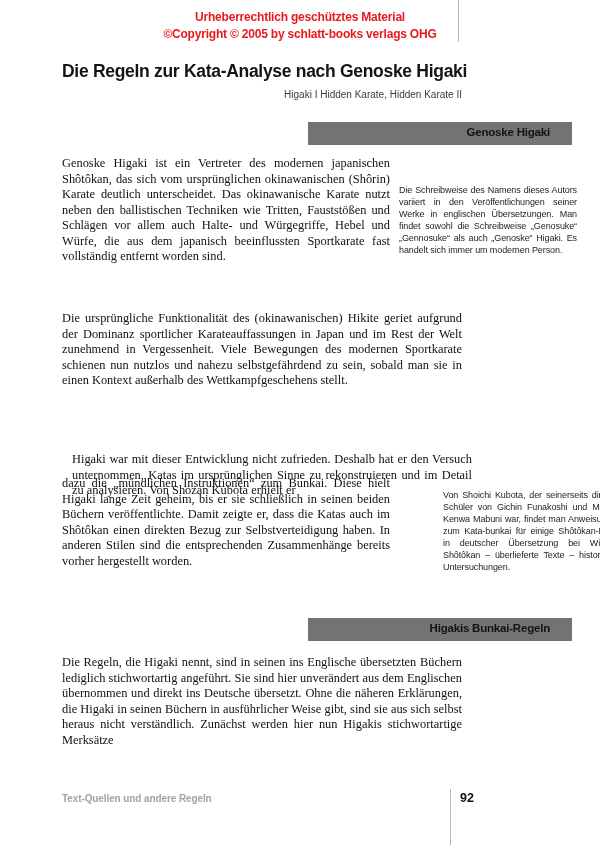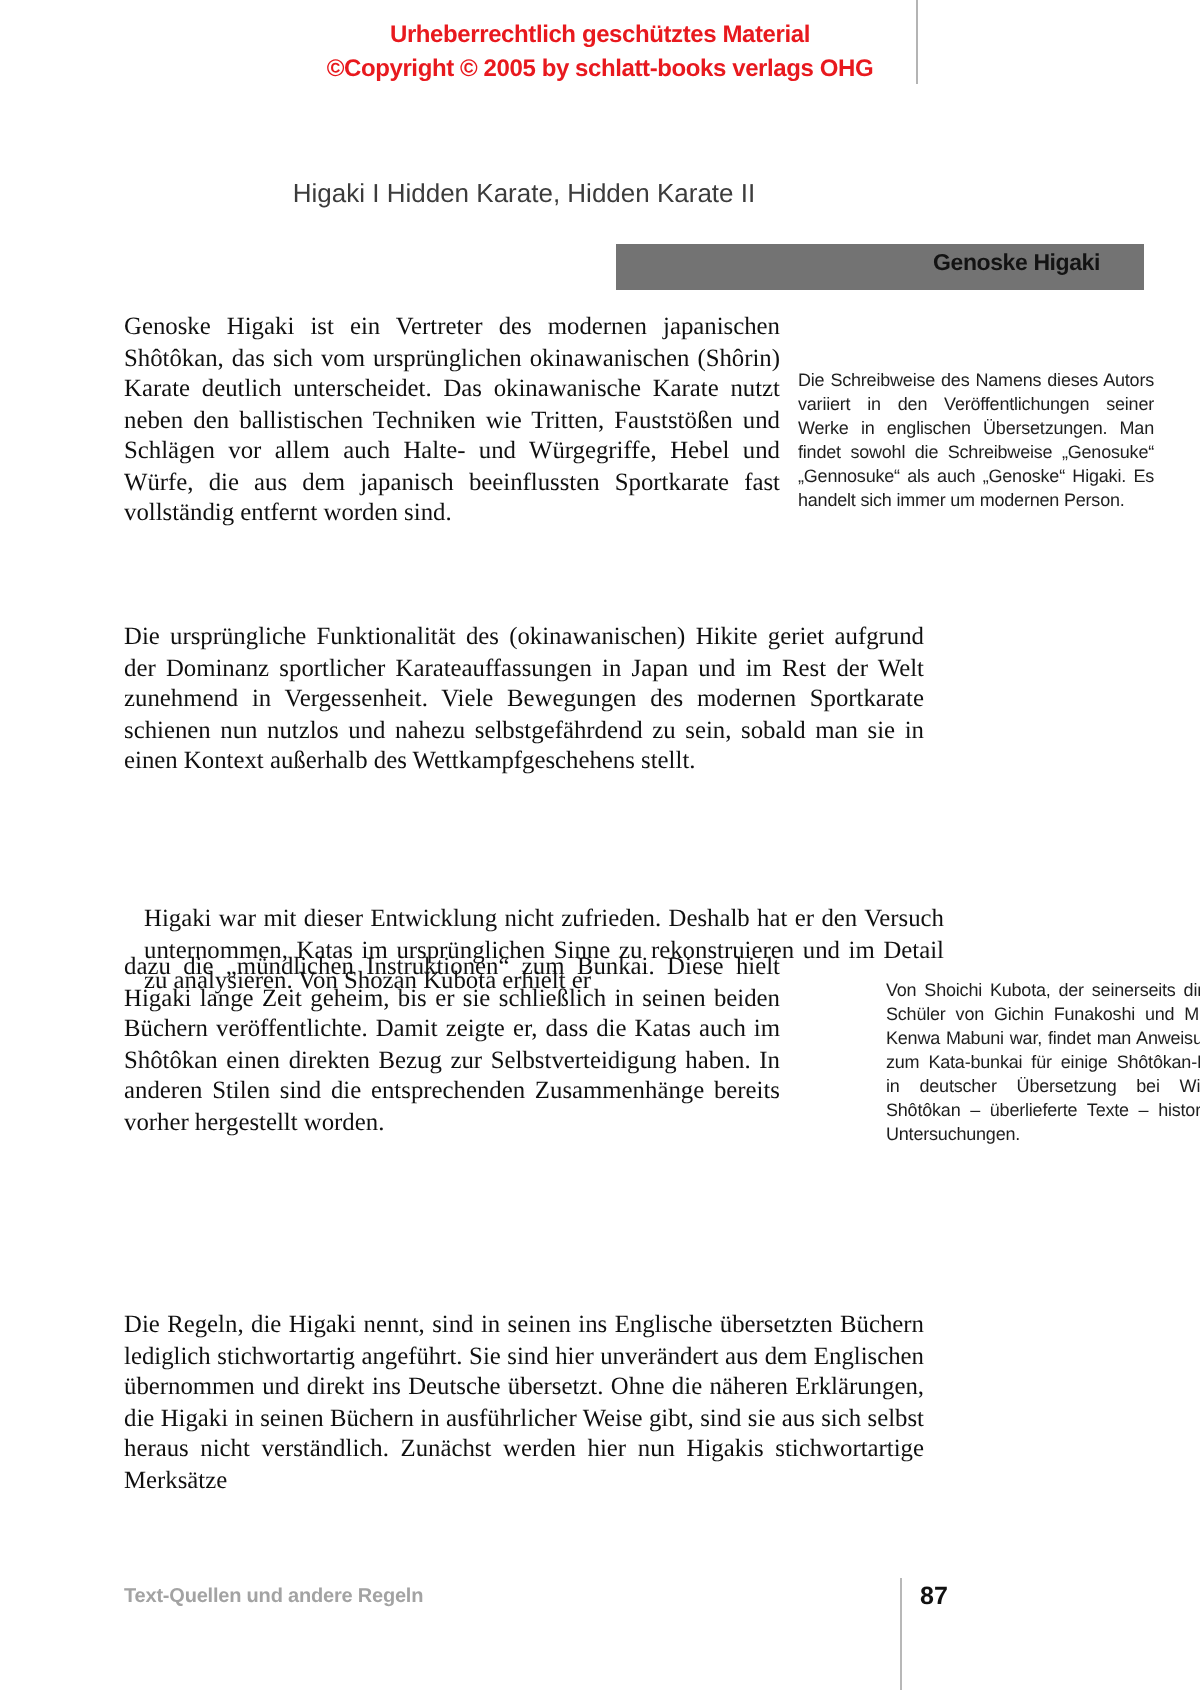--- a/index.html
+++ b/index.html
@@ -46,23 +46,23 @@
     font-size: 17.5px;
     line-height: 22px;
     letter-spacing: -0.3px;
     color: #141414;
     white-space: nowrap;
   }
   .subtitle {
     position: absolute;
     left: 62px; top: 89px;
     width: 400px;
-    text-align: center;
+    text-align: right;
     font-family: "Liberation Sans", sans-serif;
-    font-size: 13px;
+    font-size: 10px;
     color: #3c3c3c;
   }
 
   
   .section-box {
     position: absolute;
     left: 308px;
     width: 264px;
     height: 23px;
     background: #737373;
@@ -142,35 +142,37 @@
 
 <div class="page">
 
   <div class="copyright">
     <div>Urheberrechtlich geschütztes Material</div>
     <div>©Copyright © 2005 by schlatt-books verlags OHG</div>
   </div>
 
   <div class="top-mark"></div>
 
+  <div class="title">Die Regeln zur Kata-Analyse nach Genoske Higaki</div>
   <div class="subtitle">Higaki I Hidden Karate, Hidden Karate II</div>
 
   <div class="section-box box-1">Genoske Higaki</div>
 
   <div class="body-para para-1">Genoske Higaki ist ein Vertreter des modernen japanischen Shôtôkan, das sich vom ursprünglichen okinawanischen (Shôrin) Karate deutlich unterscheidet. Das okinawanische Karate nutzt neben den ballistischen Techniken wie Tritten, Fauststößen und Schlägen vor allem auch Halte- und Würgegriffe, Hebel und Würfe, die aus dem japanisch beeinflussten Sportkarate fast vollständig entfernt worden sind.</div>
 
   <div class="margin-note note-1">Die Schreibweise des Namens dieses Autors variiert in den Veröffentlichungen seiner Werke in englischen Übersetzungen. Man findet sowohl die Schreibweise „Genosuke“ „Gennosuke“ als auch „Genoske“ Higaki. Es handelt sich immer um modernen Person.</div>
 
   <div class="body-para para-2">Die ursprüngliche Funktionalität des (okinawanischen) Hikite geriet aufgrund der Dominanz sportlicher Karateauffassungen in Japan und im Rest der Welt zunehmend in Vergessenheit. Viele Bewegungen des modernen Sportkarate schienen nun nutzlos und nahezu selbstgefährdend zu sein, sobald man sie in einen Kontext außerhalb des Wettkampfgeschehens stellt.</div>
 
   <div class="body-para para-3a">Higaki war mit dieser Entwicklung nicht zufrieden. Deshalb hat er den Versuch unternommen, Katas im ursprünglichen Sinne zu rekonstruieren und im Detail zu analysieren. Von Shozan Kubota erhielt er</div>
   <div class="body-para para-3b">dazu die „mündlichen Instruktionen“ zum Bunkai. Diese hielt Higaki lange Zeit geheim, bis er sie schließlich in seinen beiden Büchern veröffentlichte. Damit zeigte er, dass die Katas auch im Shôtôkan einen direkten Bezug zur Selbstverteidigung haben. In anderen Stilen sind die entsprechenden Zusammenhänge bereits vorher hergestellt worden.</div>
 
   <div class="margin-note note-2">Von Shoichi Kubota, der seinerseits direkter Schüler von Gichin Funakoshi und Meister Kenwa Mabuni war, findet man Anweisungen zum Kata-bunkai für einige Shôtôkan-Katas in deutscher Übersetzung bei Wittwer, Shôtôkan – überlieferte Texte – historische Untersuchungen.</div>
 
+  <div class="section-box box-2">Higakis Bunkai-Regeln</div>
 
   <div class="body-para para-4">Die Regeln, die Higaki nennt, sind in seinen ins Englische übersetzten Büchern lediglich stichwortartig angeführt. Sie sind hier unverändert aus dem Englischen übernommen und direkt ins Deutsche übersetzt. Ohne die näheren Erklärungen, die Higaki in seinen Büchern in ausführlicher Weise gibt, sind sie aus sich selbst heraus nicht verständlich. Zunächst werden hier nun Higakis stichwortartige Merksätze</div>
 
   <div class="footer-label">Text-Quellen und andere Regeln</div>
   <div class="footer-divider"></div>
-  <div class="page-number">87</div>
+  <div class="page-number">92</div>
 
 </div>
 
 </body></html>

